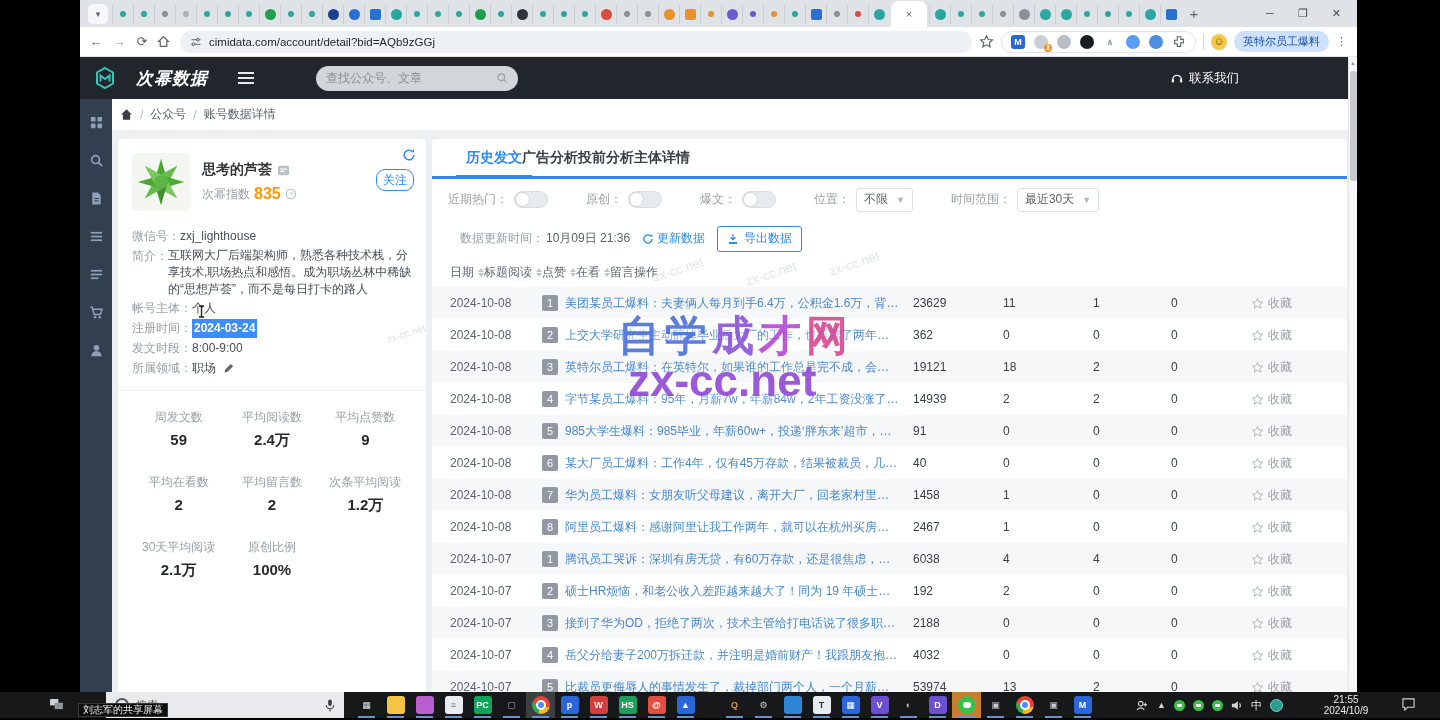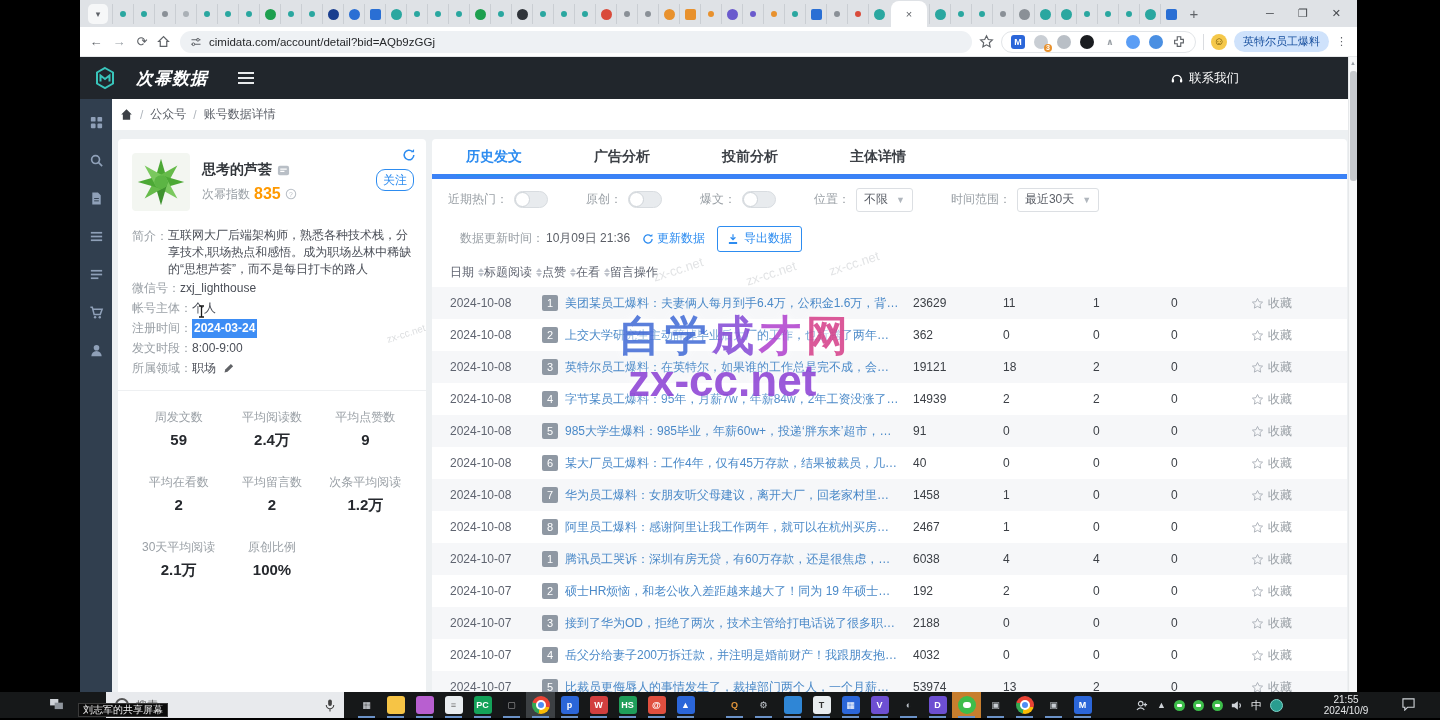--- a/index.html
+++ b/index.html
@@ -62,21 +62,21 @@
 .fvalue{color:#4a4e57}
 .fvalue.bio{line-height:17px}
 .fvalue.sel{background:#3d8df5;color:#fff;font-weight:bold;padding:0 2px}
 .pdivider{border-top:1px solid #eef0f2;margin:12px -14px 0 -14px}
 .ovtitle{margin-top:11px;font-size:13px;color:#3c4046;font-weight:bold}
 .stats{display:grid;grid-template-columns:1fr 1fr 1fr;row-gap:24px;margin-top:18px;text-align:center}
 .stat .sl{font-size:12px;color:#9aa0a6}
 .stat .sv{margin-top:5px;font-size:15px;font-weight:bold;color:#26292e}
 
 .mcard{flex:1;height:556px;min-width:0;overflow:hidden}
-.tabs{display:flex;align-items:center;height:40px;border-bottom:5px solid #3b82f6;padding-left:34px;gap:72px}
+.tabs{display:flex;align-items:center;height:40px;border-bottom:3px solid #3b82f6;padding-left:34px;}
 .tabitem{position:relative;font-size:14px;color:#3c4046;font-weight:bold;line-height:39px}
 .tabitem.active{color:#2d8cf0}
 .tabitem.active::after{content:'';position:absolute;left:-10px;right:-10px;bottom:0;height:2px;background:#2d8cf0}
 .filters{display:flex;align-items:center;height:41px;padding-left:16px;gap:38px;font-size:12px;color:#9aa0a6}
 .fitem{display:flex;align-items:center;gap:6px}
 .toggle{width:34px;height:17px;background:#e8ebee;border:1px solid #d8dce0;border-radius:9px;position:relative}
 .toggle i{position:absolute;left:0;top:0;width:15px;height:15px;background:#fff;border:1px solid #cfd4d9;border-radius:50%}
 .selbox{display:flex;align-items:center;justify-content:space-between;border:1px solid #dcdfe3;border-radius:3px;height:24px;padding:0 7px;color:#5a5e66;gap:8px;min-width:50px}
 .selarrow{color:#b0b6bd;font-size:9px}
 .updrow{display:flex;align-items:center;height:37px;padding:0 16px 0 28px;font-size:12px}
@@ -425,20 +425,27 @@
             <path d="M12 2l8 4.5v11L12 22l-8-4.5v-11z" fill="none" stroke="#39c5bb" stroke-width="2"></path>
             <path d="M7.5 15.5v-6l4.5 3.5 4.5-3.5v6" fill="none" stroke="#39c5bb" stroke-width="2"></path>
           </svg>
           <span class="logotext">次幂数据</span>
         </div>
         <div class="burger">
             <i></i>
             <i></i>
             <i></i>
           </div>
+        <div class="hsearch">
+          <input placeholder="查找公众号、文章" style="">
+          <svg width="12" height="12" viewBox="0 0 16 16">
+              <circle cx="7" cy="7" r="4.5" fill="none" stroke="#9aa0a6" stroke-width="1.6"></circle>
+              <line x1="10.5" y1="10.5" x2="14" y2="14" stroke="#9aa0a6" stroke-width="1.6"></line>
+            </svg>
+        </div>
         <div class="contact">
           <svg width="14" height="14" viewBox="0 0 16 16">
               <path d="M3 10a5 5 0 0 1 10 0" fill="none" stroke="#fff" stroke-width="1.6"></path>
               <rect x="2" y="9" width="2.6" height="4.2" rx="1.2" fill="#fff"></rect>
               <rect x="11.4" y="9" width="2.6" height="4.2" rx="1.2" fill="#fff"></rect>
             </svg>
           <span>联系我们</span>
         </div>
       </div>
 
@@ -536,26 +543,26 @@
               <div class="pindex">
                 <span>次幂指数</span>
                 <b>835</b>
                 <svg width="12" height="12" viewBox="0 0 14 14">
                     <circle cx="7" cy="7" r="5.5" fill="none" stroke="#b9bfc6" stroke-width="1.2"></circle>
                     <text x="7" y="10" text-anchor="middle" font-size="8" fill="#b9bfc6">?</text>
                   </svg>
               </div>
               <div class="fields">
                 <div class="frow">
+                    <span class="flabel">微信号：</span>
+                    <span class="fvalue">zxj_lighthouse</span>
+                  </div>
+                <div class="frow">
                     <span class="flabel">简介：</span>
                     <span class="fvalue bio">互联网大厂后端架构师，熟悉各种技术栈，分享技术,职场热点和感悟。成为职场丛林中稀缺的“思想芦荟”，而不是每日打卡的路人</span>
-                  </div>
-                <div class="frow">
-                    <span class="flabel">微信号：</span>
-                    <span class="fvalue">zxj_lighthouse</span>
                   </div>
                 <div class="frow">
                     <span class="flabel">帐号主体：</span>
                     <span class="fvalue">个人</span>
                   </div>
                 <div class="frow">
                     <span class="flabel">注册时间：</span>
                     <span class="fvalue sel">2024-03-24</span>
                   </div>
                 <div class="frow">

